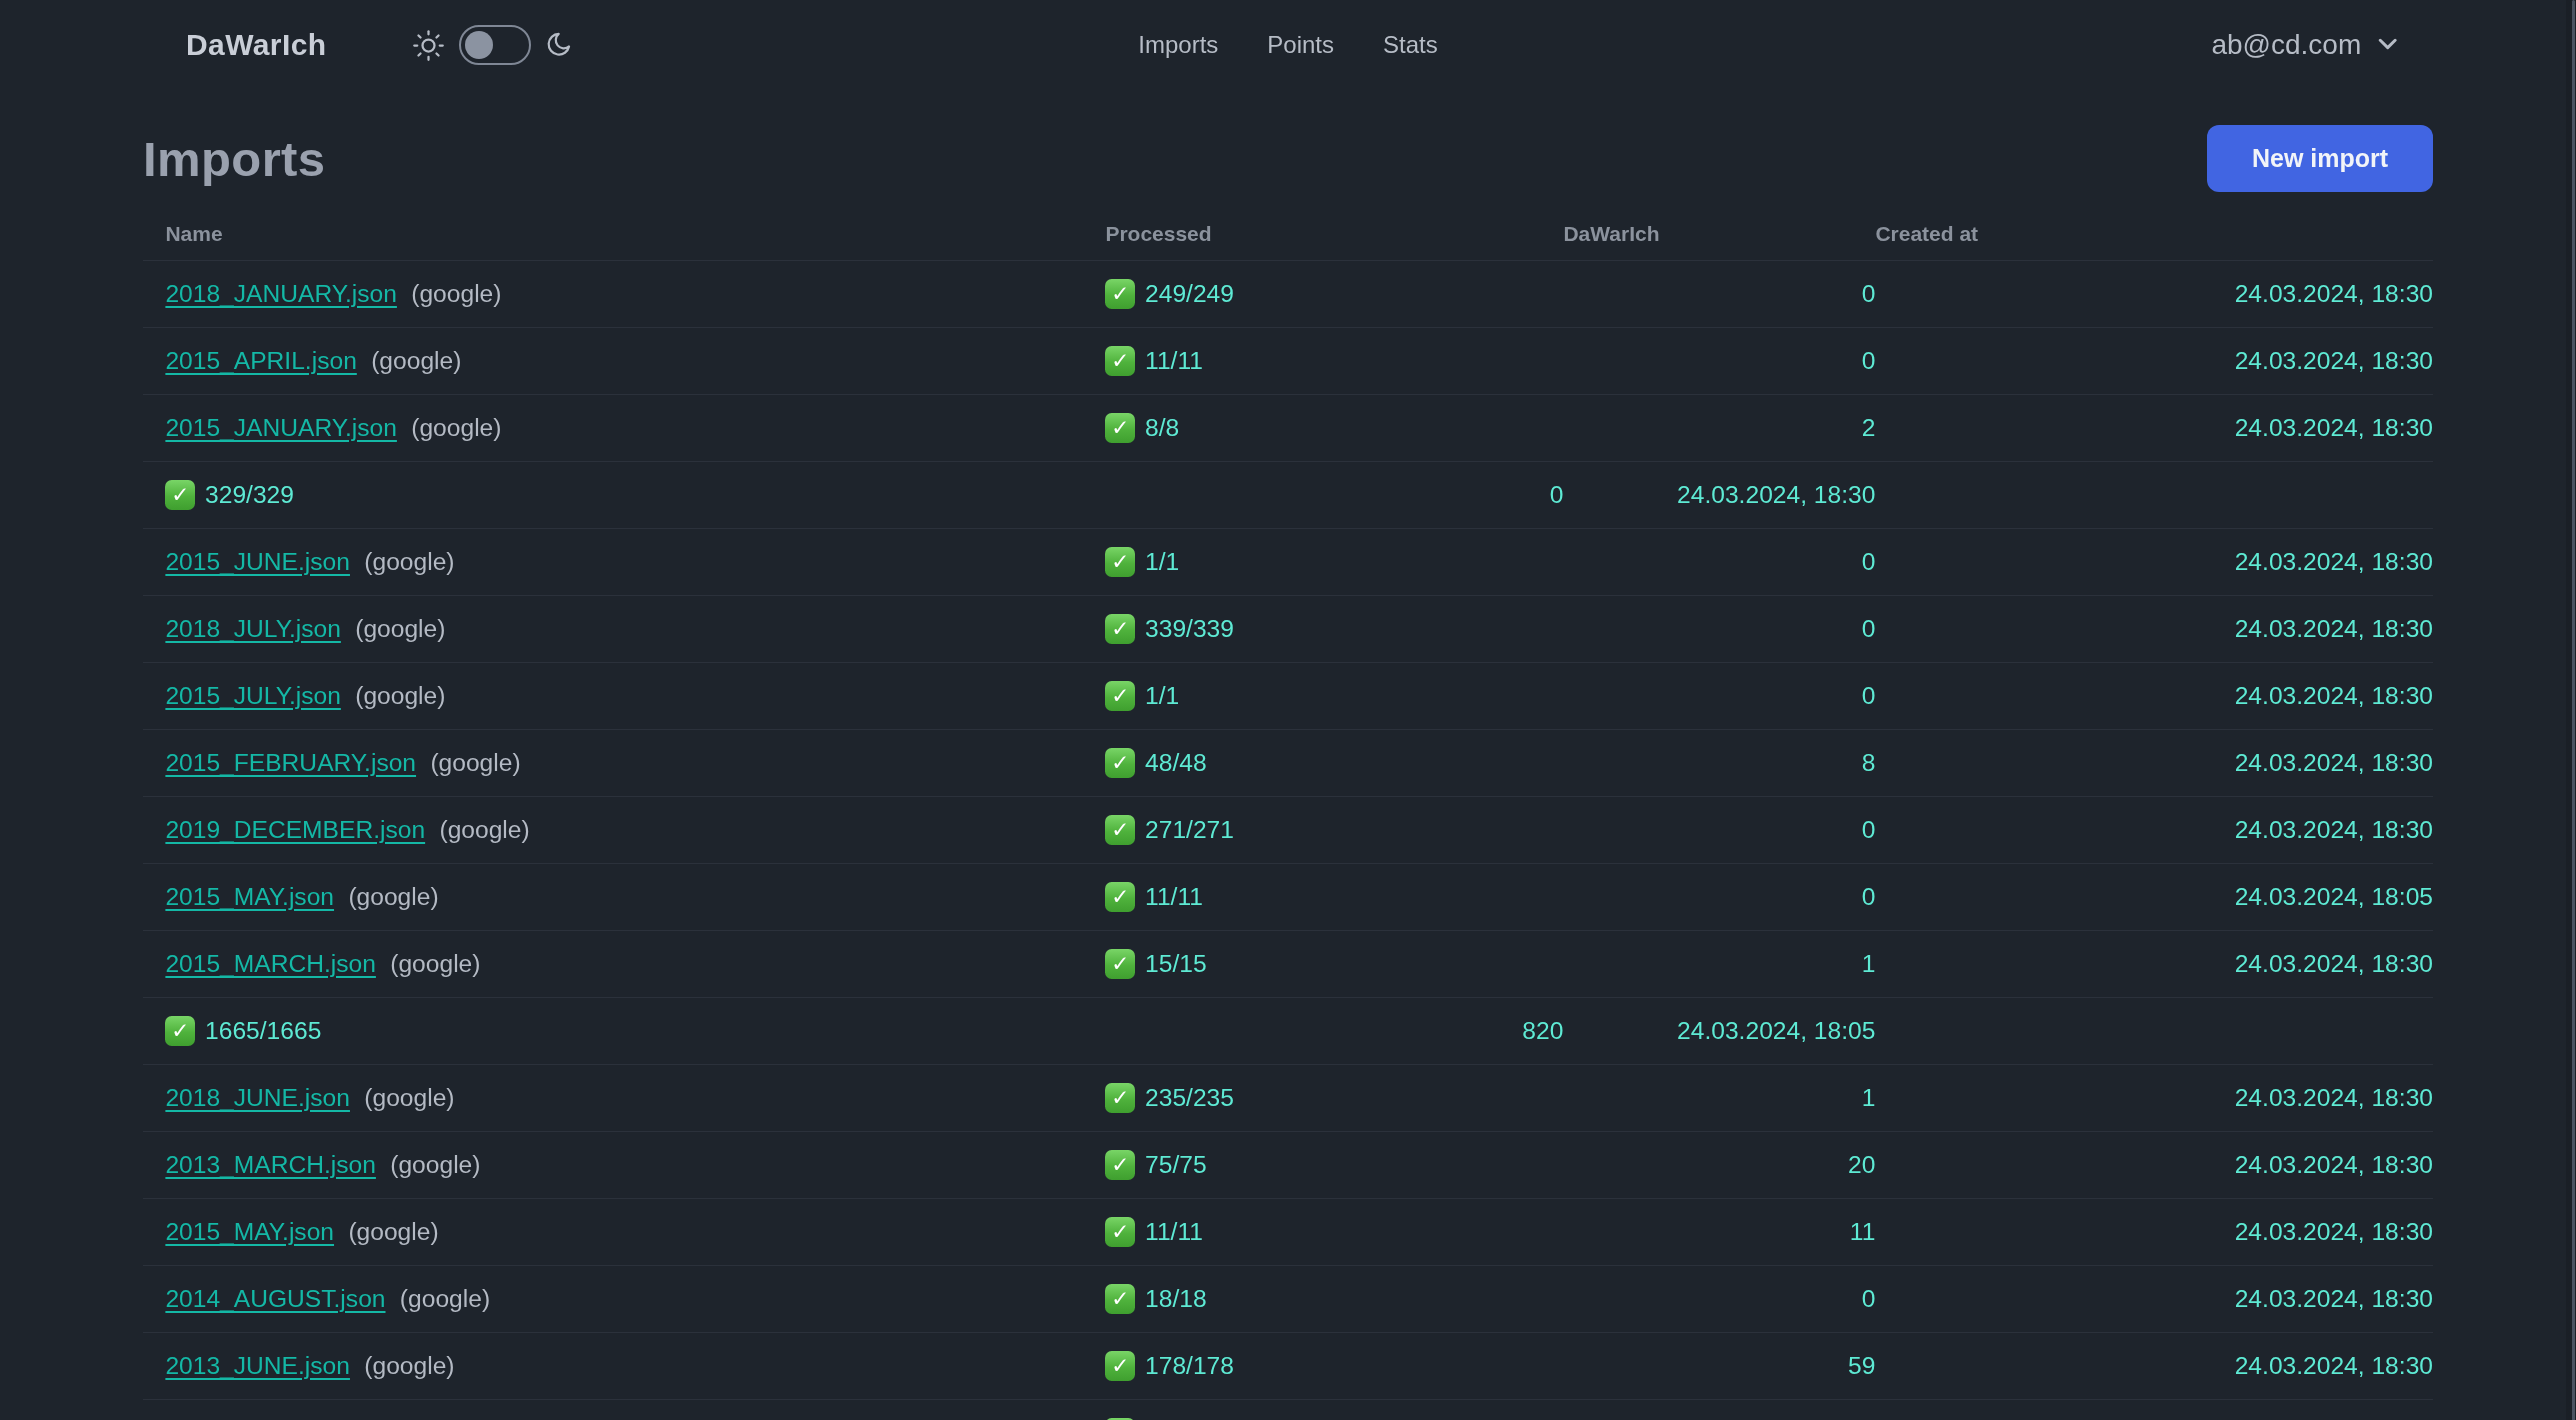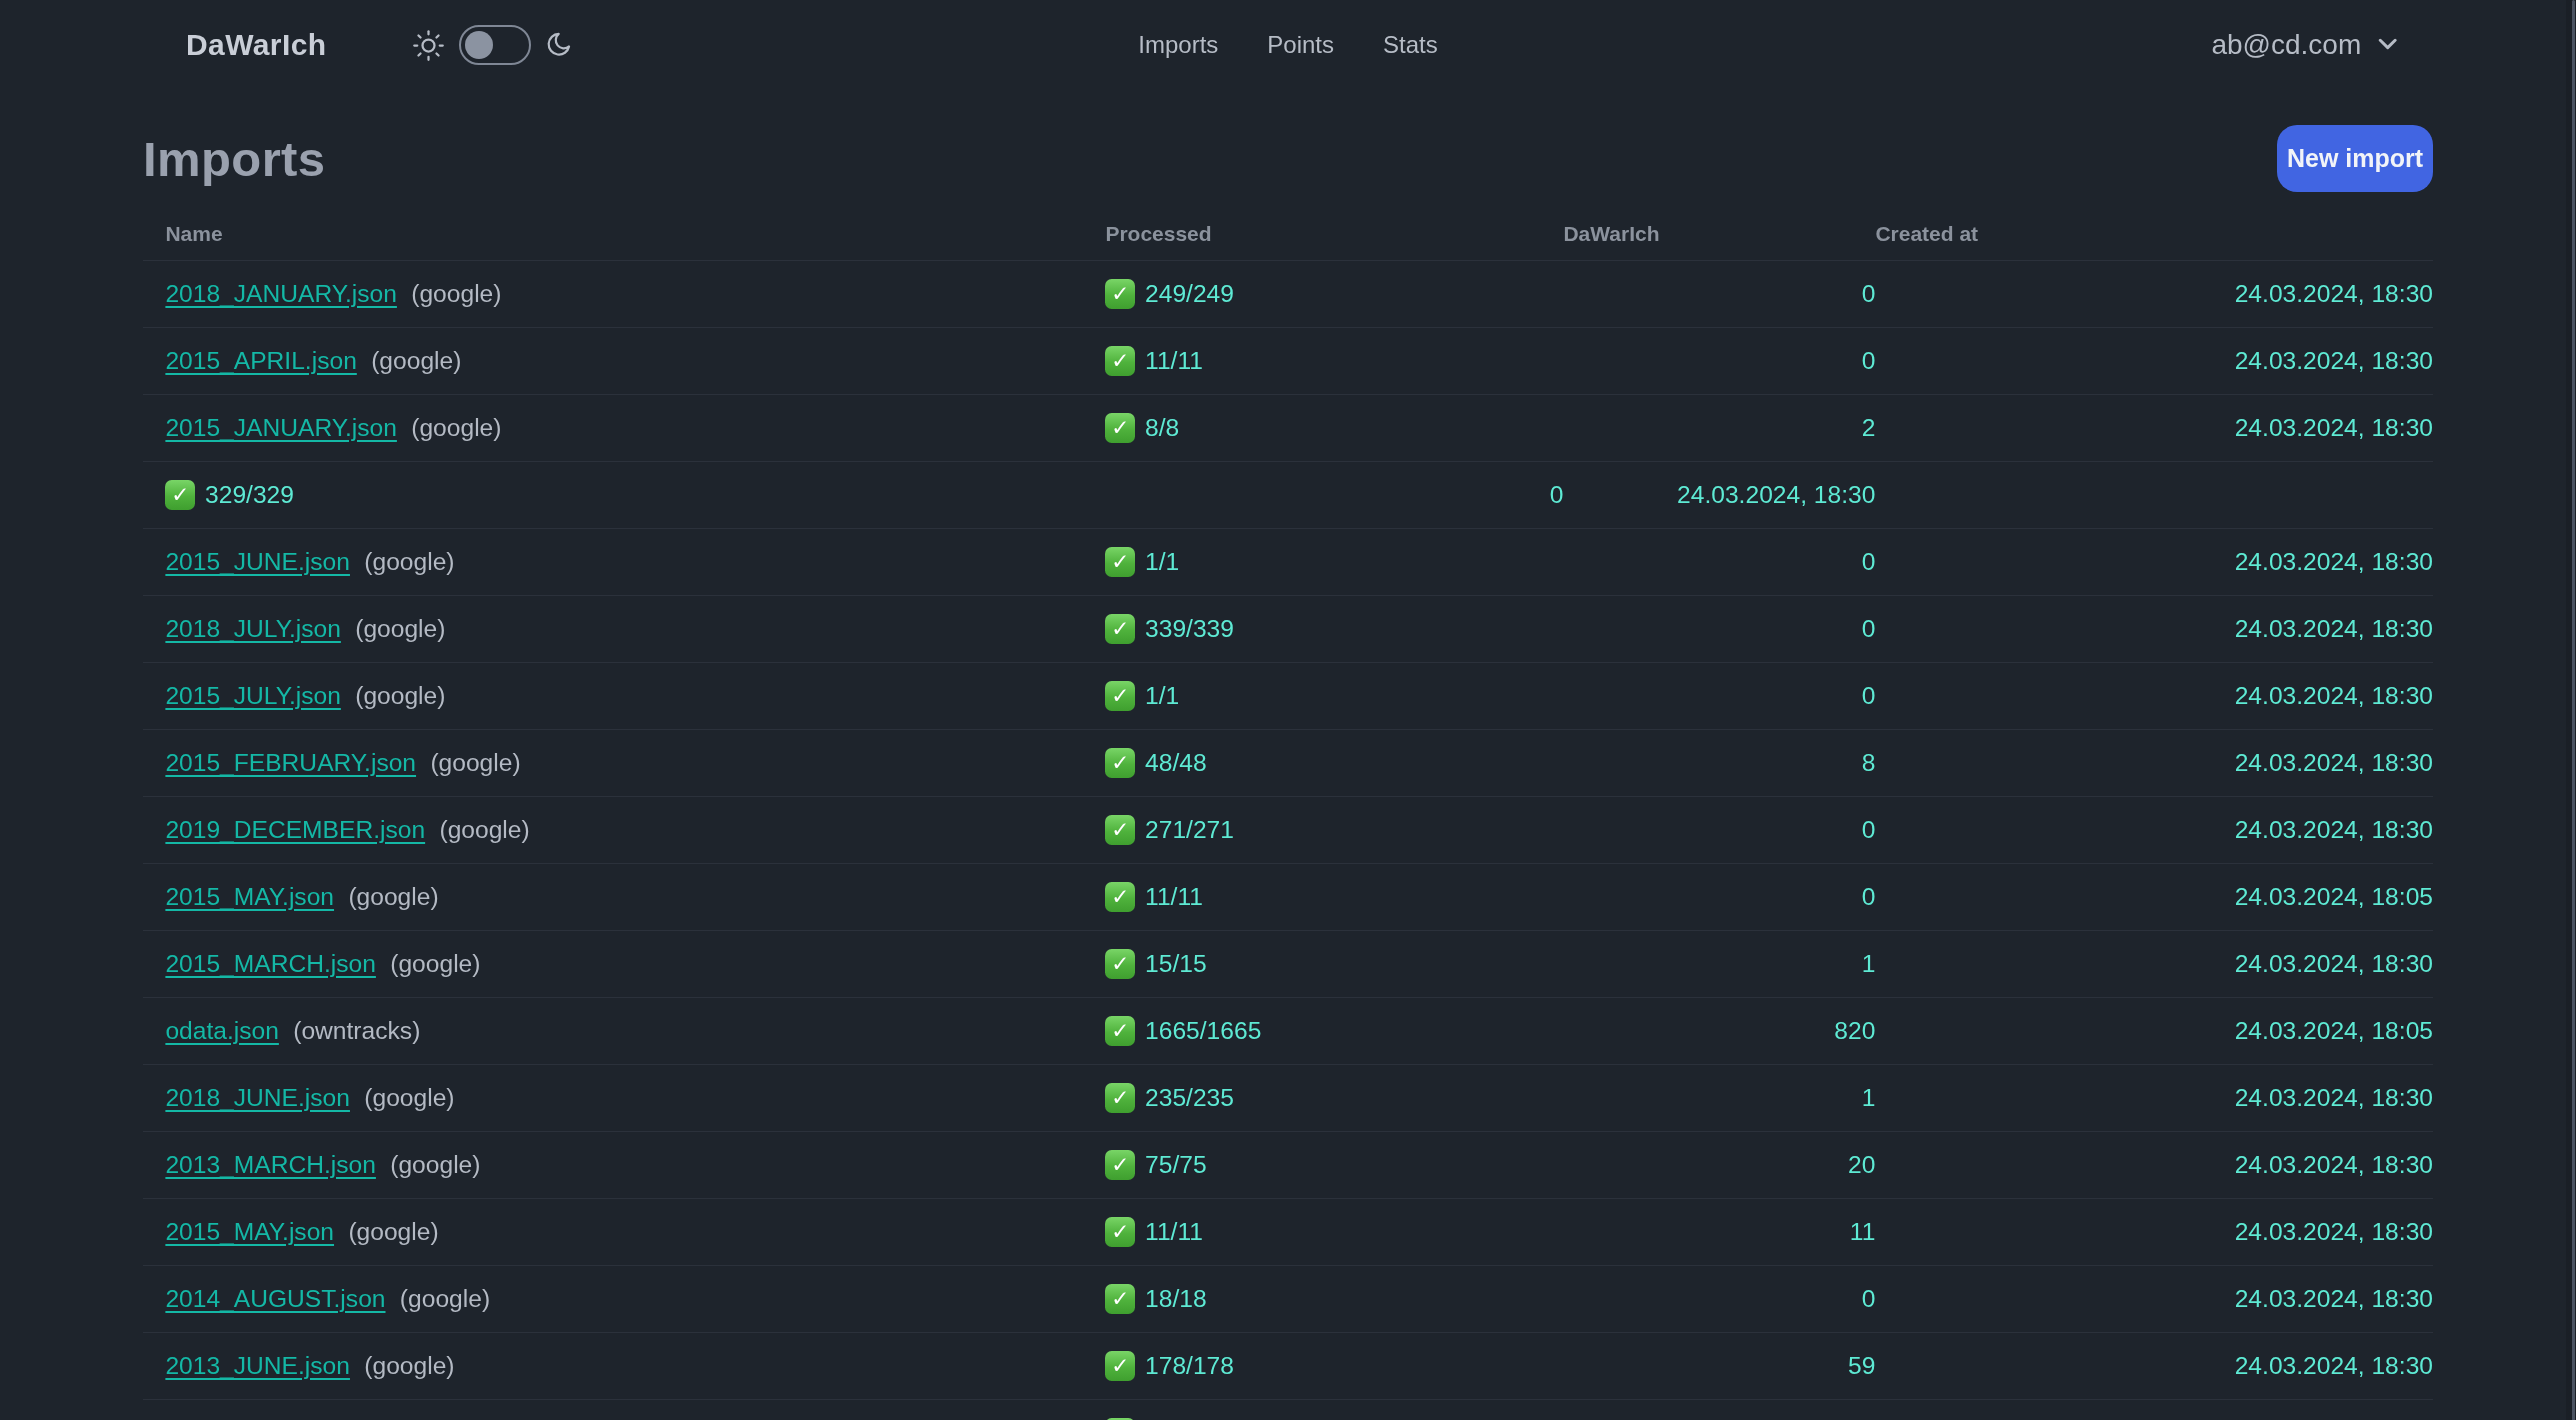--- a/index.html
+++ b/index.html
@@ -38,21 +38,21 @@
   .user-email { font-size:28px; color:#b6bcc6; }
   .chevron svg { display:block; }
 
   
   .container { width:2290px; margin:0 auto; padding-top:36px; }
   .title-row { display:flex; align-items:center; justify-content:space-between; height:67px; }
   .page-title { font-size:49px; font-weight:800; color:#9aa1ae; letter-spacing:0.4px; }
   .btn-primary {
     background:#4165e2; color:#f2f4f8; border:none; cursor:pointer;
     font-family:inherit; font-size:25px; font-weight:600;
-    width:156px; height:67px; border-radius:20px;
+    width:226px; height:67px; border-radius:12px;
     display:flex; align-items:center; justify-content:center;
   }
 
   
   .table { margin-top:15px; }
   .thead {
     display:grid; grid-template-columns:940px 458px 312px 1fr;
     padding:0 0 0 22.4px; height:54px; align-items:center;
     border-bottom:1.5px solid #2b313b;
   }
@@ -275,24 +275,20 @@
     </div>
     <div class="processed-cell">
       <span class="check">✓</span>
       <span class="processed-text">15/15</span>
     </div>
     <div class="doubles-cell">1</div>
     <div class="created-cell">24.03.2024, 18:30</div>
   </div>
 
   <div class="trow">
-    <div class="name-cell">
-      <a class="file-link">odata.json</a>
-      <span class="source">(owntracks)</span>
-    </div>
     <div class="processed-cell">
       <span class="check">✓</span>
       <span class="processed-text">1665/1665</span>
     </div>
     <div class="doubles-cell">820</div>
     <div class="created-cell">24.03.2024, 18:05</div>
   </div>
 
   <div class="trow">
     <div class="name-cell">

